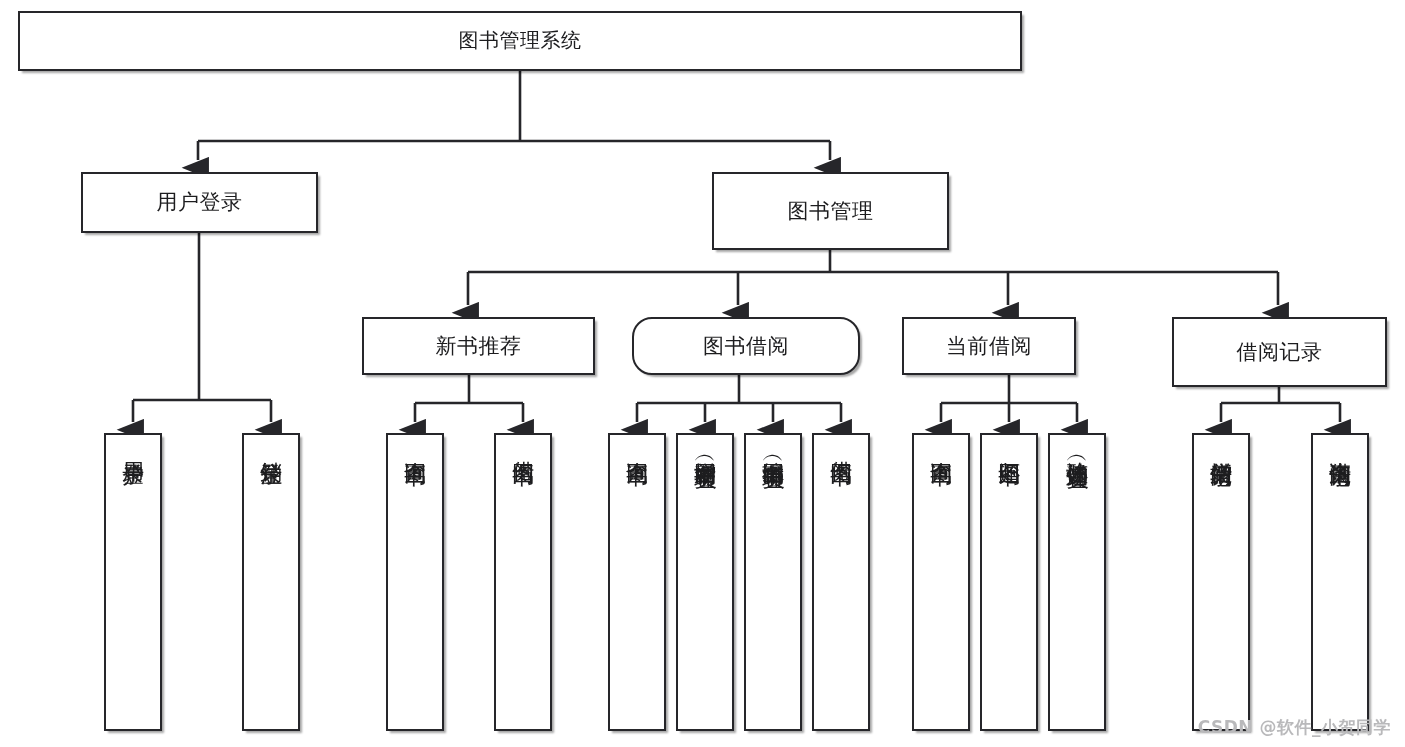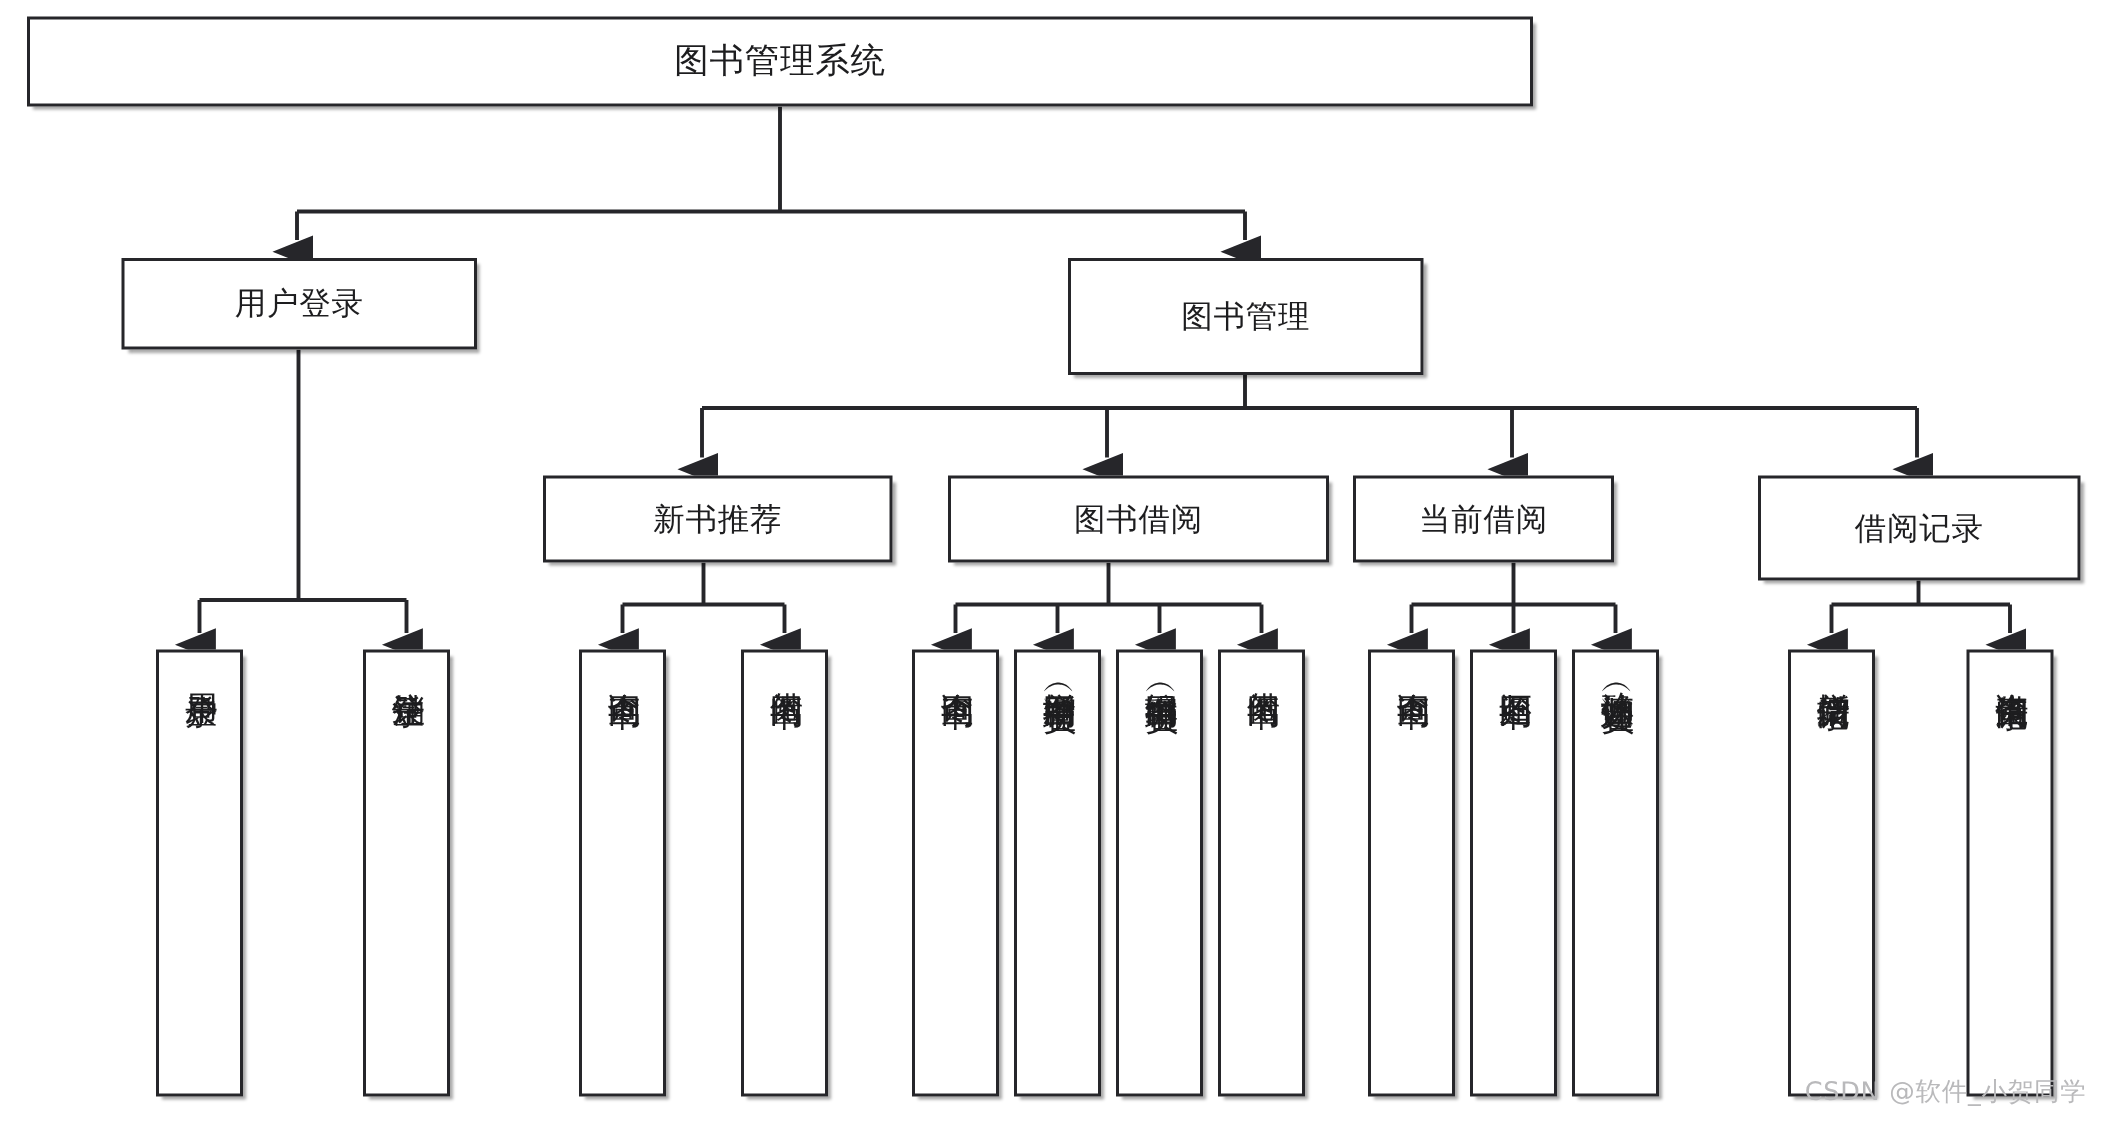--- a/index.html
+++ b/index.html
@@ -41,21 +41,21 @@
     display: block;
     text-align: center;
     line-height: 1.06;
     letter-spacing: 0.5px;
   }
   .node.horizontal .label {
     writing-mode: horizontal-tb;
     font-size: 21px;
   }
   .node.root .label {
-    font-size: 23px;
+    font-size: 20px;
   }
   .node.vertical {
     align-items: flex-start;
     justify-content: center;
     padding-top: 9px;
   }
   .node.vertical .label {
     writing-mode: vertical-rl;
     text-orientation: upright;
     font-size: 22px;
@@ -65,20 +65,21 @@
   }
   .watermark {
     position: absolute;
     right: 14px;
     bottom: 8px;
     font-size: 17px;
     color: #b9b9bb;
     letter-spacing: 0.5px;
     white-space: nowrap;
     user-select: none;
+    font-weight: bold;
   }
 </style>
 </head>
 <body>
 
 <div id="canvas">
 
   <svg class="connectors" viewBox="0 0 1405 747">
     <defs>
       <marker id="arrow" markerWidth="11" markerHeight="11" refX="1.2" refY="4.2" orient="auto" markerUnits="strokeWidth">
@@ -136,21 +137,21 @@
   <div class="node horizontal" style="left:81px; top:172px; width:237px; height:61px;">
     <span class="label">用户登录</span>
   </div>
   <div class="node horizontal" style="left:712px; top:172px; width:237px; height:78px;">
     <span class="label">图书管理</span>
   </div>
 
   <div class="node horizontal" style="left:362px; top:317px; width:233px; height:58px;">
     <span class="label">新书推荐</span>
   </div>
-  <div class="node horizontal" style="left:632px; top:317px; width:254px; height:58px;">
+  <div class="node horizontal" style="left:632px; top:317px; width:228px; height:58px;border-radius:20px;">
     <span class="label">图书借阅</span>
   </div>
   <div class="node horizontal" style="left:902px; top:317px; width:174px; height:58px;">
     <span class="label">当前借阅</span>
   </div>
   <div class="node horizontal" style="left:1172px; top:317px; width:215px; height:70px;">
     <span class="label">借阅记录</span>
   </div>
 
   <div class="node vertical" style="left:104px; top:433px; width:58px; height:298px;">

